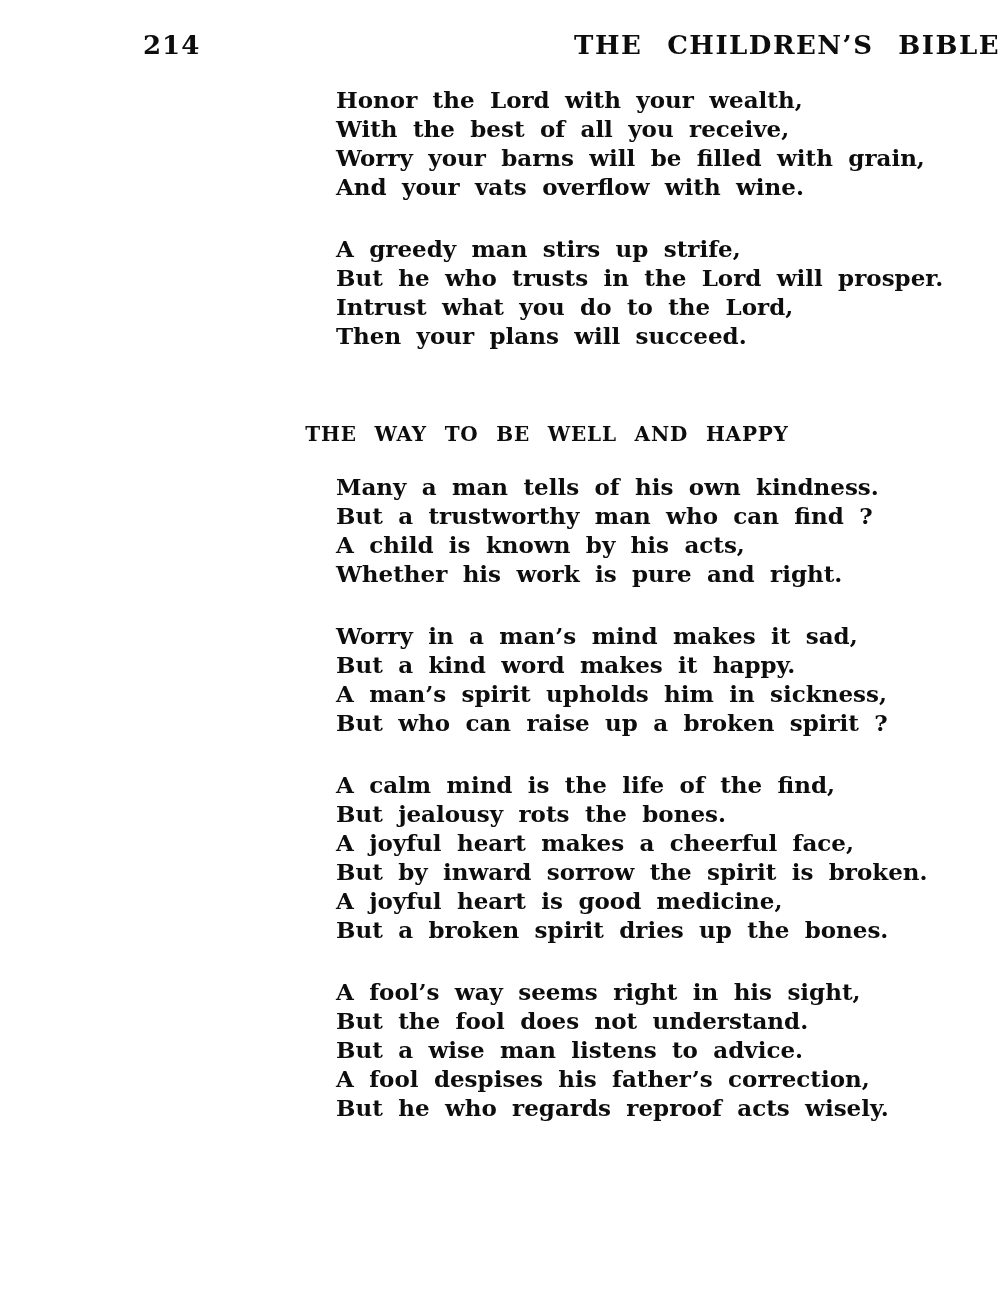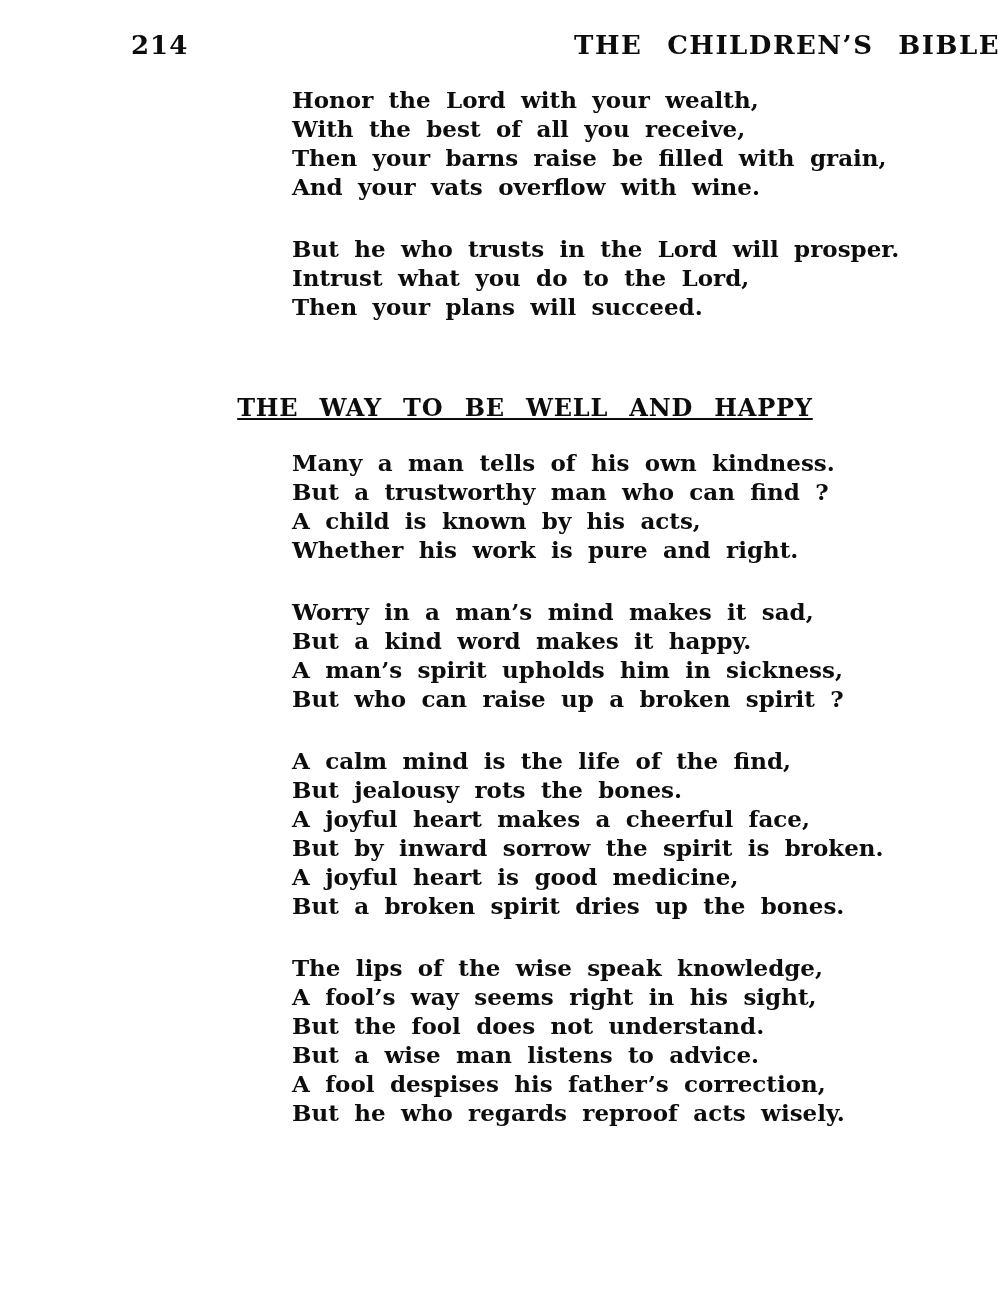--- a/index.html
+++ b/index.html
@@ -17,84 +17,85 @@
     overflow: hidden;
     box-sizing: border-box;
     padding-top: 30px;
   }
   .running-head {
     position: relative;
     height: 30px;
   }
   .page-num {
     position: absolute;
-    left: 131px;
+    left: 143px;
     top: 0;
     font-size: 26px;
     font-weight: bold;
     letter-spacing: 1px;
   }
   .book-title {
     text-align: right;
     padding-left: 54px;
     font-size: 26px;
     font-weight: bold;
     letter-spacing: 1.5px;
     word-spacing: 0.55em;
     white-space: nowrap;
   }
   .content {
     margin-top: 25px;
+    margin-left: 44px;
   }
   .stanza {
     margin-left: 292px;
   }
   .stanza + .stanza {
     margin-top: 33px;
   }
   .line {
     font-size: 23px;
     line-height: 29px;
     font-weight: bold;
     word-spacing: 0.32em;
     white-space: nowrap;
   }
   .section-heading {
     text-align: center;
     padding-left: 50px;
     margin-top: 72px;
     margin-bottom: 26px;
-    font-size: 24px;
+    font-size: 20px;
     font-weight: bold;
     letter-spacing: 0.8px;
     word-spacing: 0.5em;
     white-space: nowrap;
-    text-decoration: underline;
   }
 </style>
 </head>
 <body>
 
 <div class="page">
 
   <header class="running-head">
     <span class="page-num">214</span>
     <div class="book-title">THE CHILDREN’S BIBLE</div>
   </header>
 
   <main class="content">
 
     <div class="stanza">
       <div class="line">Honor the Lord with your wealth,</div>
       <div class="line">With the best of all you receive,</div>
-      <div class="line">Then your barns raise be filled with grain,</div>
+      <div class="line">Worry your barns will be filled with grain,</div>
       <div class="line">And your vats overflow with wine.</div>
     </div>
 
     <div class="stanza">
+      <div class="line">A greedy man stirs up strife,</div>
       <div class="line">But he who trusts in the Lord will prosper.</div>
       <div class="line">Intrust what you do to the Lord,</div>
       <div class="line">Then your plans will succeed.</div>
     </div>
 
     <h2 class="section-heading">THE WAY TO BE WELL AND HAPPY</h2>
 
     <div class="stanza">
       <div class="line">Many a man tells of his own kindness.</div>
       <div class="line">But a trustworthy man who can find ?</div>
@@ -113,21 +114,20 @@
       <div class="line">A calm mind is the life of the find,</div>
       <div class="line">But jealousy rots the bones.</div>
       <div class="line">A joyful heart makes a cheerful face,</div>
       <div class="line">But by inward sorrow the spirit is broken.</div>
       <div class="line">A joyful heart is good medicine,</div>
       <div class="line">But a broken spirit dries up the bones.</div>
     </div>
 
 
     <div class="stanza">
-      <div class="line">The lips of the wise speak knowledge,</div>
       <div class="line">A fool’s way seems right in his sight,</div>
       <div class="line">But the fool does not understand.</div>
       <div class="line">But a wise man listens to advice.</div>
       <div class="line">A fool despises his father’s correction,</div>
       <div class="line">But he who regards reproof acts wisely.</div>
     </div>
 
   </main>
 </div>
 

